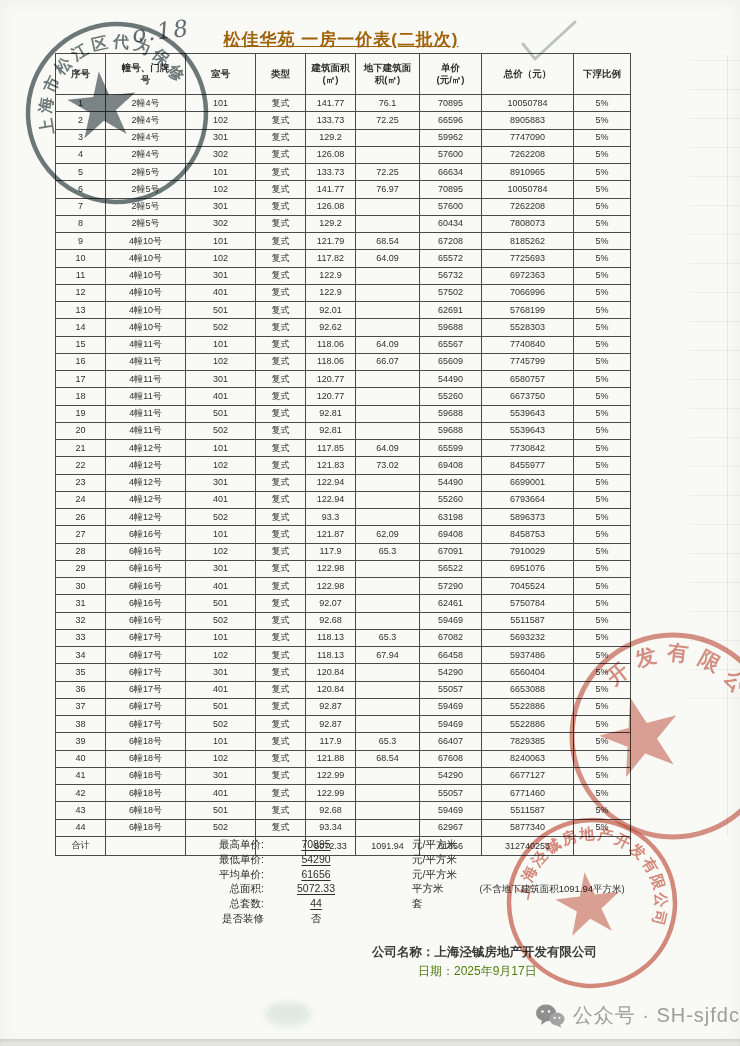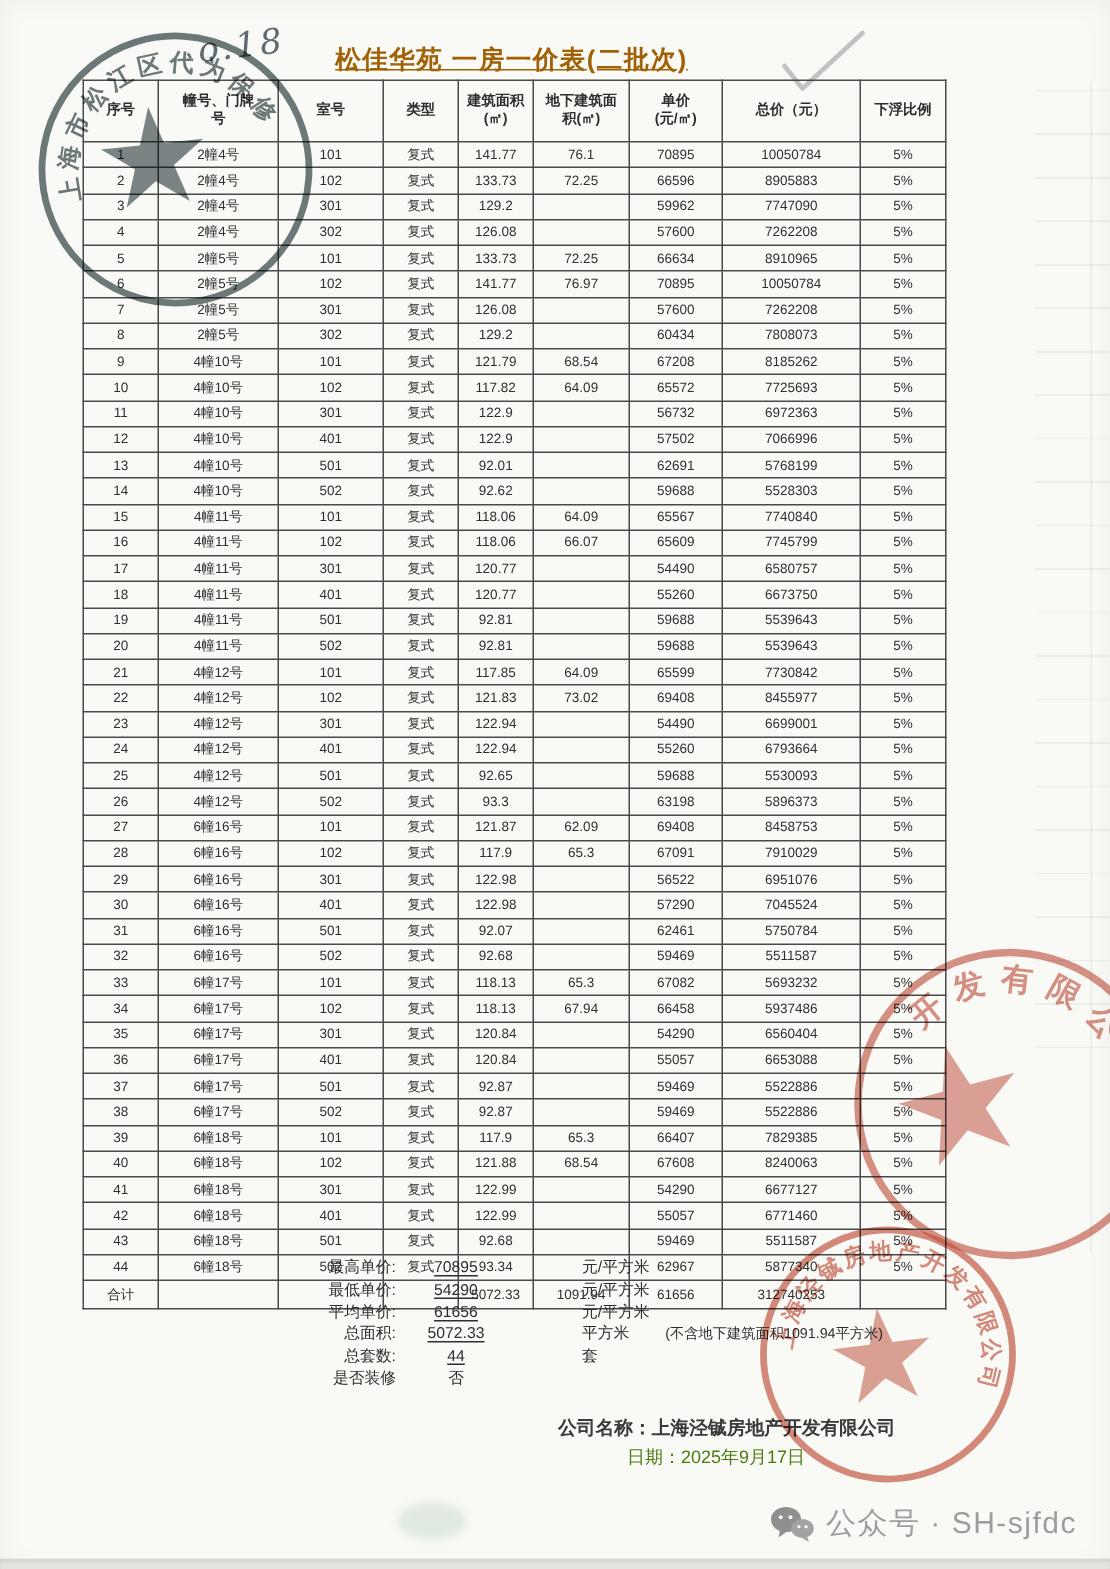--- a/index.html
+++ b/index.html
@@ -9,29 +9,29 @@
         font-size:23px;color:#46525a;transform:rotate(-7deg);opacity:.85;letter-spacing:2px;}
   .title{position:absolute;top:28px;left:341px;transform:translateX(-50%);font-size:17px;font-weight:bold;
         letter-spacing:1px;color:#a16207;white-space:nowrap;text-decoration:underline;}
   .checkmark{position:absolute;left:515px;top:14px;opacity:.85;}
   table.price{position:absolute;left:55px;top:53px;width:575px;border-collapse:collapse;table-layout:fixed;}
   table.price th,table.price td{border:1px solid #4a4a4a;text-align:center;vertical-align:middle;overflow:hidden;padding:0;}
   table.price th{font-size:9.5px;height:40px;white-space:pre-line;font-weight:bold;color:#2e2e2e;line-height:1.3;}
   table.price tbody td{font-size:9px;height:16.25px;line-height:1;color:#2f2f2f;}
   table.price tfoot td{font-size:9px;height:18px;color:#2f2f2f;}
   .summary{position:absolute;left:198px;top:838px;font-size:10.5px;color:#2e2e2e;}
-  .sum-row{display:flex;align-items:baseline;height:14.8px;white-space:nowrap;}
+  .sum-row{display:flex;align-items:baseline;height:14.8px;white-space:nowrap;gap:12px;}
   .s-label{width:66px;text-align:right;}
   .s-value{width:76px;text-align:center;margin-left:2px;}
   .s-value.u{text-decoration:underline;text-underline-offset:2px;}
   .s-unit{margin-left:46px;}
   .s-note{margin-left:24px;font-size:9.5px;color:#2e2e2e;}
   .company{position:absolute;left:372px;top:944px;font-size:12.5px;font-weight:600;color:#3a3a3a;white-space:nowrap;}
   .dateline{position:absolute;left:418px;top:963px;font-size:12px;font-weight:400;color:#4d7c0f;white-space:nowrap;}
-  .footer{position:absolute;right:22px;top:1002px;display:flex;align-items:center;gap:8px;
+  .footer{position:absolute;right:0;top:1002px;display:flex;align-items:center;gap:8px;
         color:#9d9d9d;font-size:20px;letter-spacing:1px;}
   .ghost-v{position:absolute;left:727px;top:55px;height:780px;width:1px;background:rgba(60,60,60,.08);}
   .ghost-rows{position:absolute;left:690px;top:60px;width:50px;height:640px;
         background:repeating-linear-gradient(to bottom,rgba(0,0,0,.05) 0 1px,transparent 1px 29px);}
   .bottom-edge{position:absolute;left:0;right:0;bottom:0;height:7px;background:#e4e4df;
         box-shadow:inset 0 2px 2px rgba(0,0,0,.08);}
   .smudge{position:absolute;left:265px;top:1002px;width:46px;height:24px;border-radius:50%;
         background:rgba(176,204,188,.35);filter:blur(3px);}
   .stamps{position:absolute;left:0;top:0;pointer-events:none;mix-blend-mode:multiply;}
 </style>
@@ -333,31 +333,20 @@
         </tr>
         <tr>
           <td>24</td>
           <td>4幢12号</td>
           <td>401</td>
           <td>复式</td>
           <td>122.94</td>
           <td></td>
           <td>55260</td>
           <td>6793664</td>
-          <td>5%</td>
-        </tr>
-        <tr>
-          <td>25</td>
-          <td>4幢12号</td>
-          <td>501</td>
-          <td>复式</td>
-          <td>92.65</td>
-          <td></td>
-          <td>59688</td>
-          <td>5530093</td>
           <td>5%</td>
         </tr>
         <tr>
           <td>26</td>
           <td>4幢12号</td>
           <td>502</td>
           <td>复式</td>
           <td>93.3</td>
           <td></td>
           <td>63198</td>

